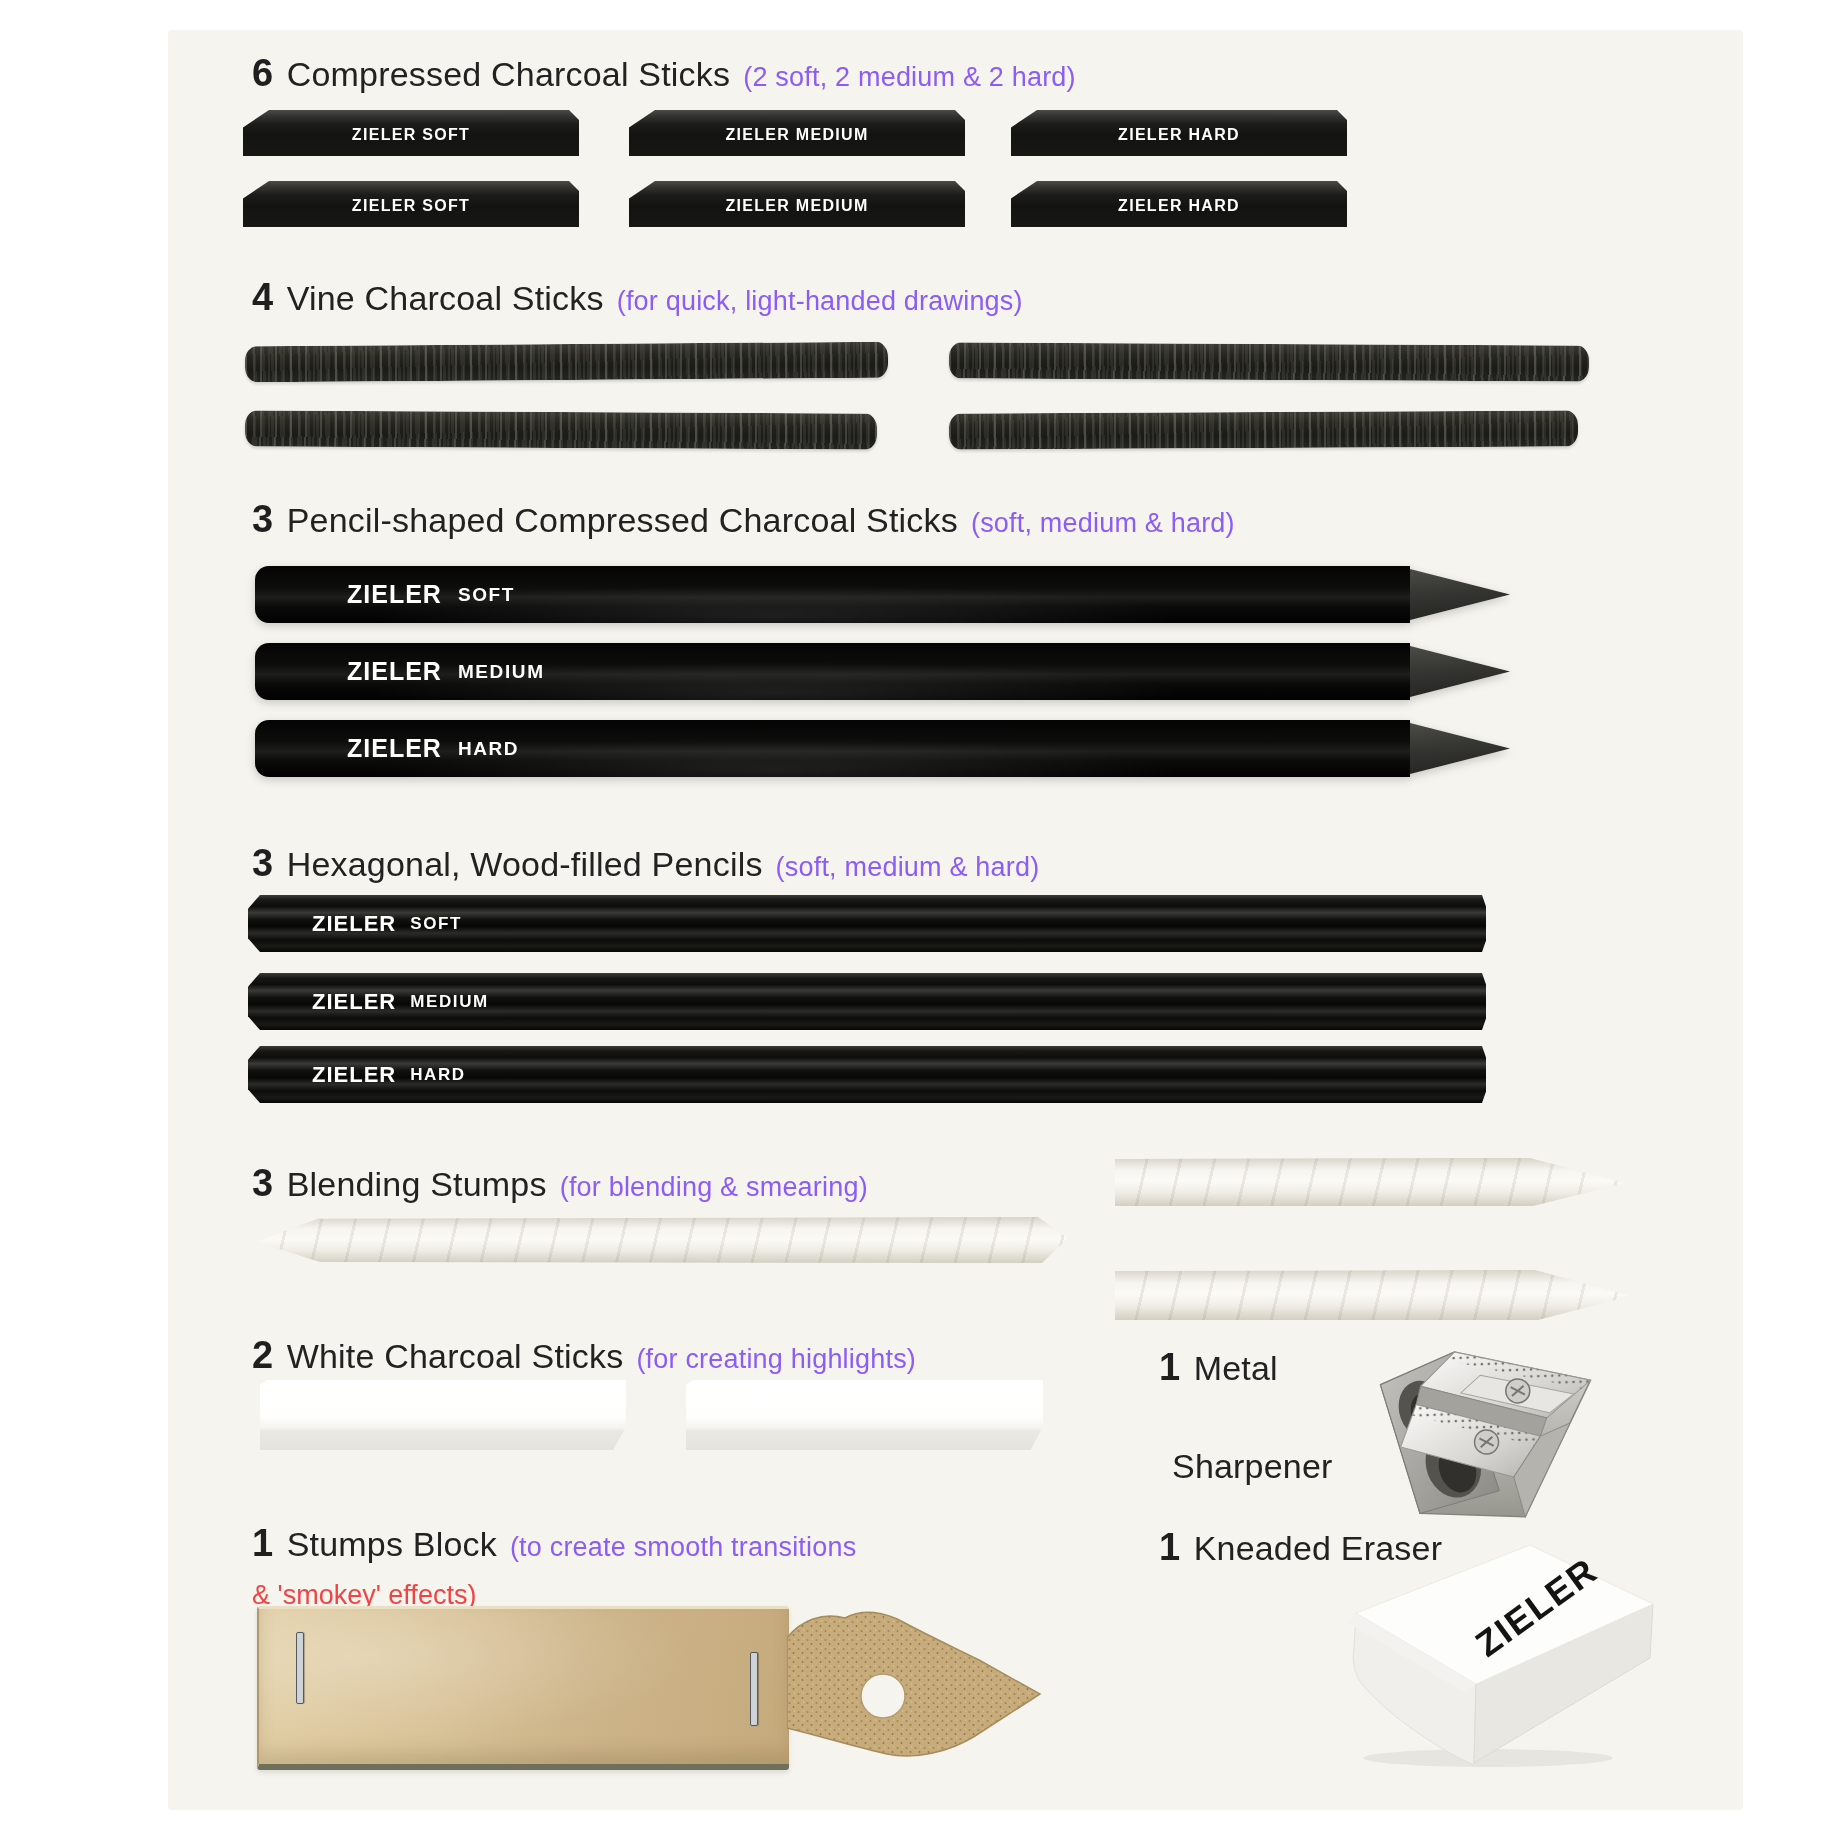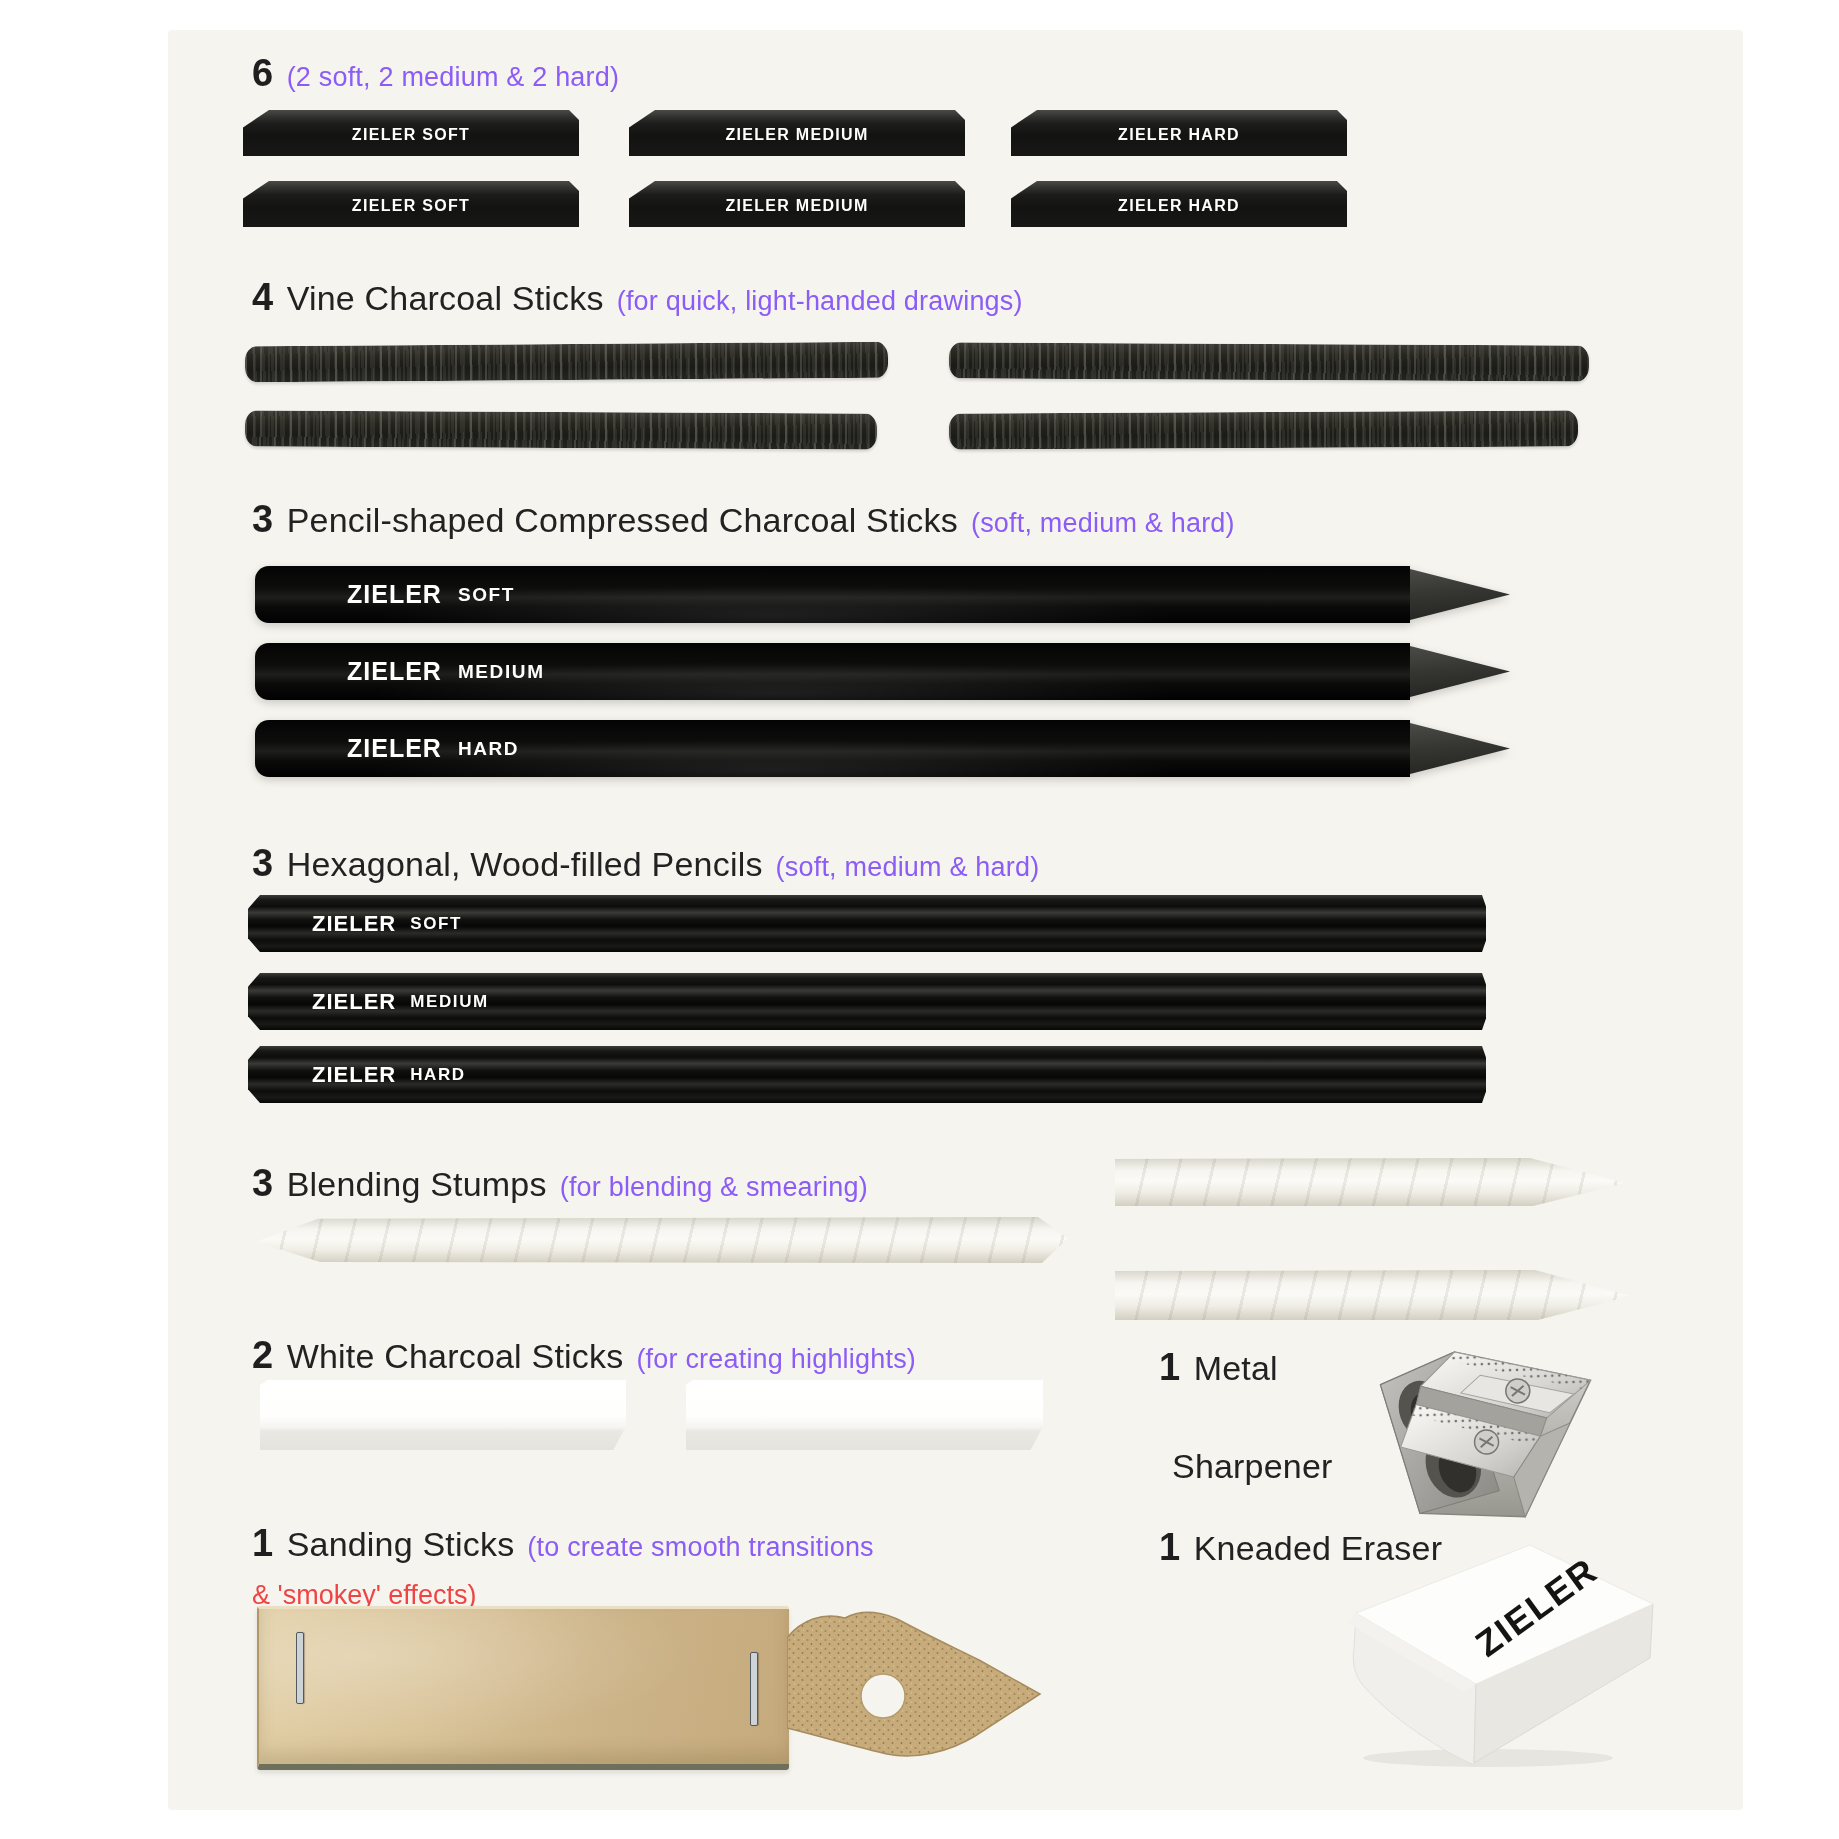--- a/index.html
+++ b/index.html
@@ -103,20 +103,21 @@
   .svgbox{position:absolute;}
 </style>
 </head>
 <body>
 
 <div class="canvas">
   <div class="panel"></div>
 
   <div class="hdr" style="left:252px;top:54px;">
     <span class="num">6</span>
+    <span class="title">Compressed Charcoal Sticks</span>
     <span class="note">(2 soft, 2 medium &amp; 2 hard)</span>
   </div>
 
   <div class="cstick" style="left:243px;top:110px;width:336px;">
     <span class="lbl">ZIELER SOFT</span>
   </div>
   <div class="cstick" style="left:629px;top:110px;width:336px;">
     <span class="lbl">ZIELER MEDIUM</span>
   </div>
   <div class="cstick" style="left:1011px;top:110px;width:336px;">
@@ -252,21 +253,21 @@
       <path d="M55,76 L178,112 L150,152 L38,118 Z" fill="url(#mg1)" stroke="#9a9995" stroke-width="1"></path>
       <path d="M55,76 L178,112 L171,121 L48,86 Z" fill="url(#knurl)"></path>
       <circle cx="124" cy="116" r="12" fill="#cfcecb" stroke="#77766f" stroke-width="1.5"></circle>
       <path d="M117,112 L131,120 M130,111 L118,121" stroke="#77766f" stroke-width="2" fill="none"></path>
       <path d="M178,112 L208,100 L160,192 L150,152 Z" fill="#b4b3ae" stroke="#8b8a84" stroke-width="1"></path>
     </g>
   </svg>
 
   <div class="hdr" style="left:252px;top:1524px;">
     <span class="num">1</span>
-    <span class="title">Sanding Sticks</span>
+    <span class="title">Stumps Block</span>
     <span class="note">(to create smooth transitions</span>
   </div>
   <div class="hdr2" style="left:252px;top:1582px;">&amp; 'smokey' effects)</div>
 
   <div class="sand-pad"></div>
   <div class="staple" style="left:296px;top:1632px;height:70px;"></div>
   <div class="staple" style="left:750px;top:1652px;height:72px;"></div>
 
   <svg class="svgbox" style="left:787px;top:1610px;" width="257" height="152" viewBox="0 0 257 152">
     <defs>

